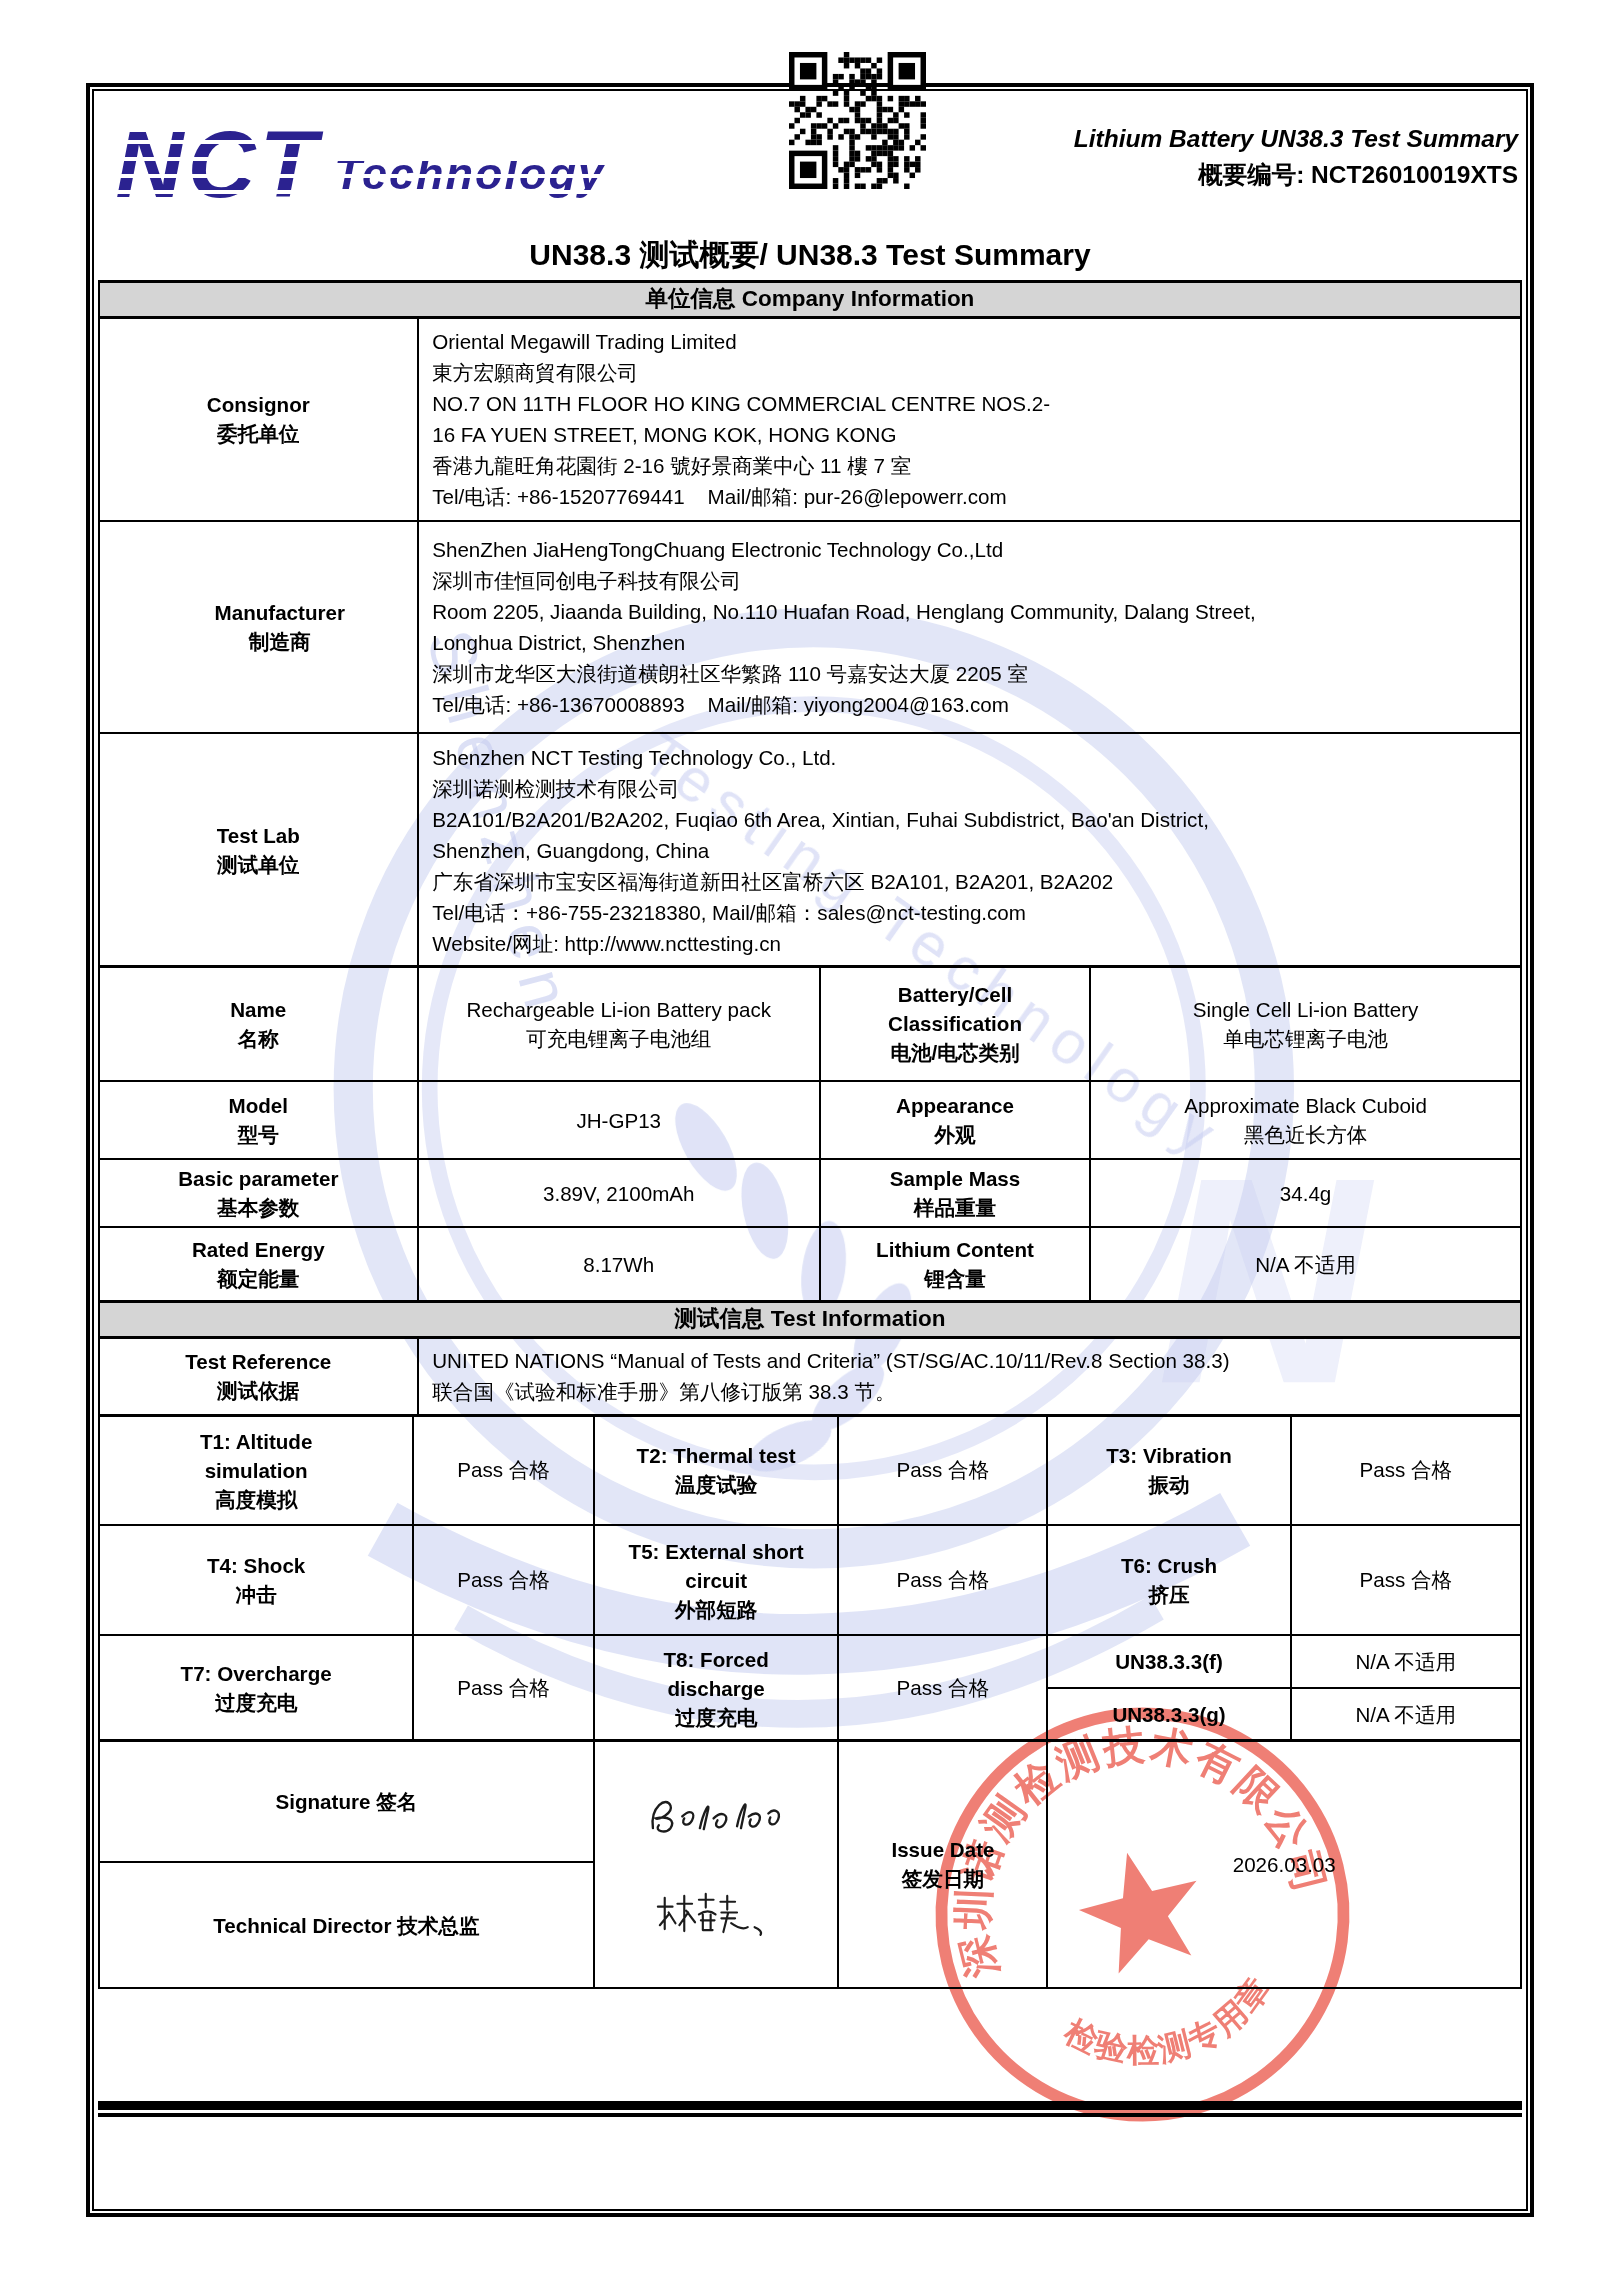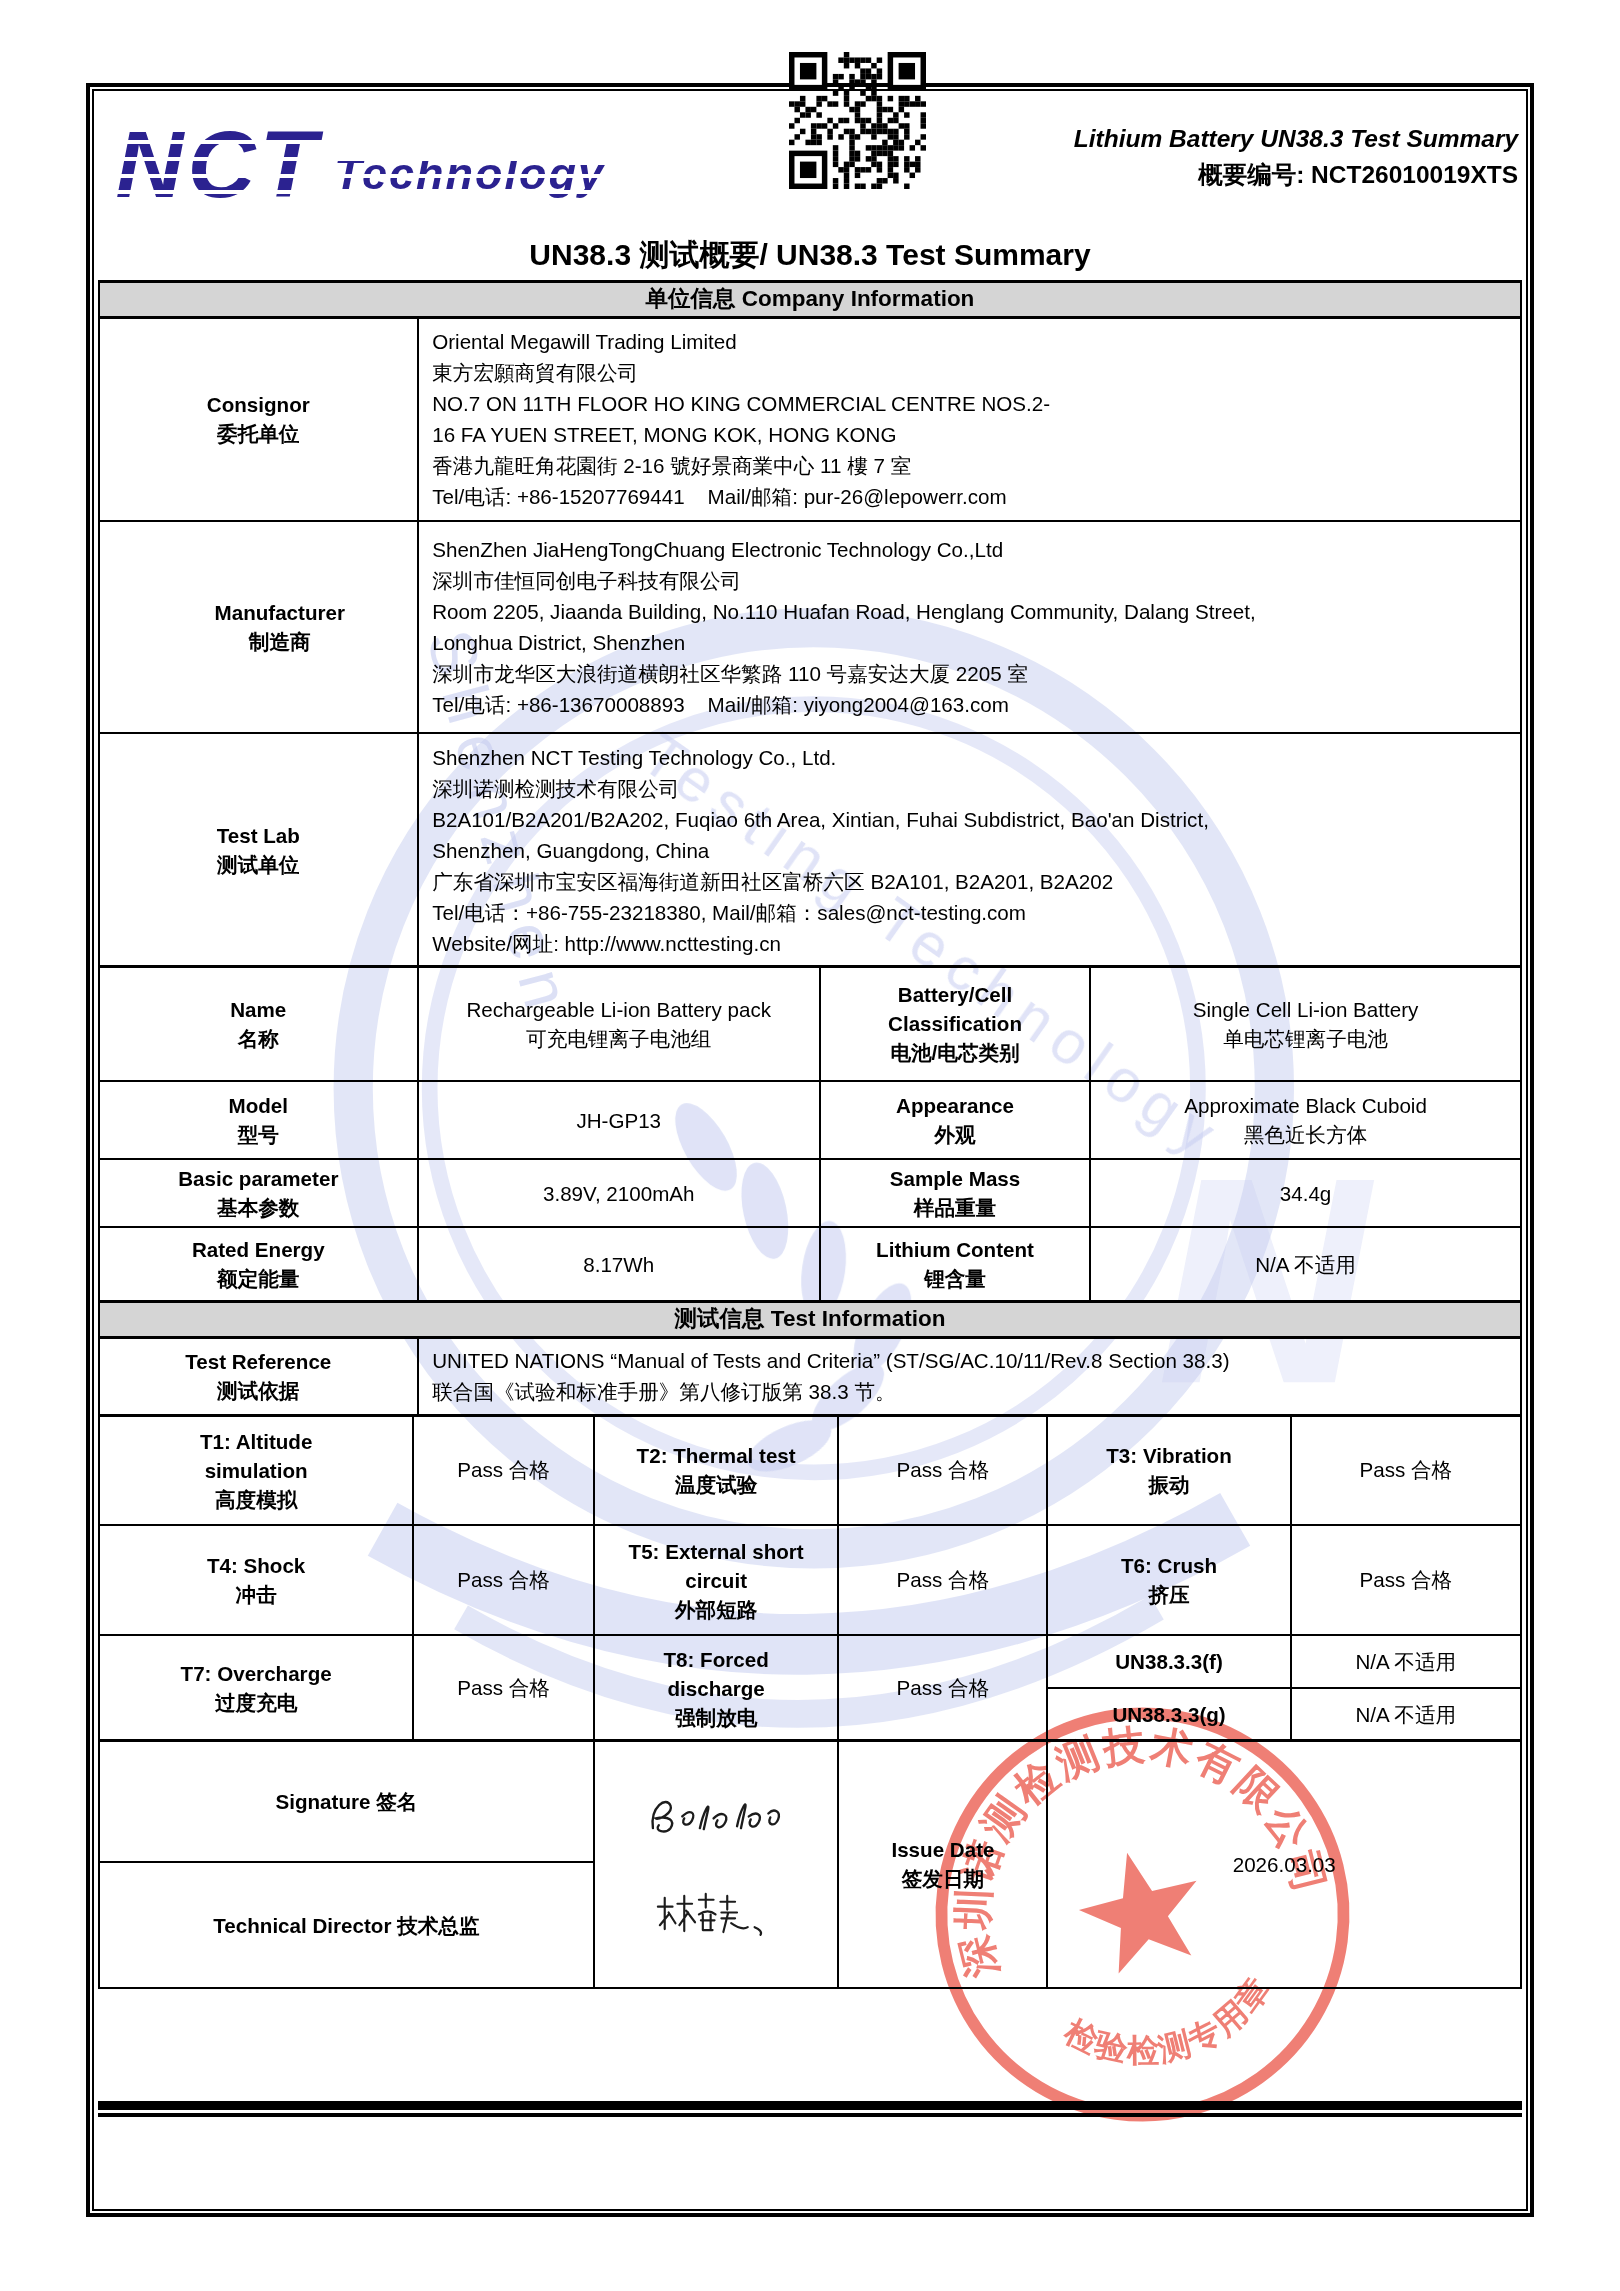--- a/index.html
+++ b/index.html
@@ -438,21 +438,21 @@
         <td class="lbl">T6: Crush
 挤压</td>
         <td class="result">Pass 合格</td>
       </tr>
       <tr>
         <td class="lbl" rowspan="2" style="height:106px;">T7: Overcharge
 过度充电</td>
         <td class="result" rowspan="2">Pass 合格</td>
         <td class="lbl" rowspan="2">T8: Forced
 discharge
-强制放电</td>
+过度充电</td>
         <td class="result" rowspan="2">Pass 合格</td>
         <td class="lbl" style="height:53px;">UN38.3.3(f)</td>
         <td class="result">N/A 不适用</td>
       </tr>
       <tr>
         <td class="lbl" style="height:53px;">UN38.3.3(g)</td>
         <td class="result">N/A 不适用</td>
       </tr>
     </tbody>
       </table>

